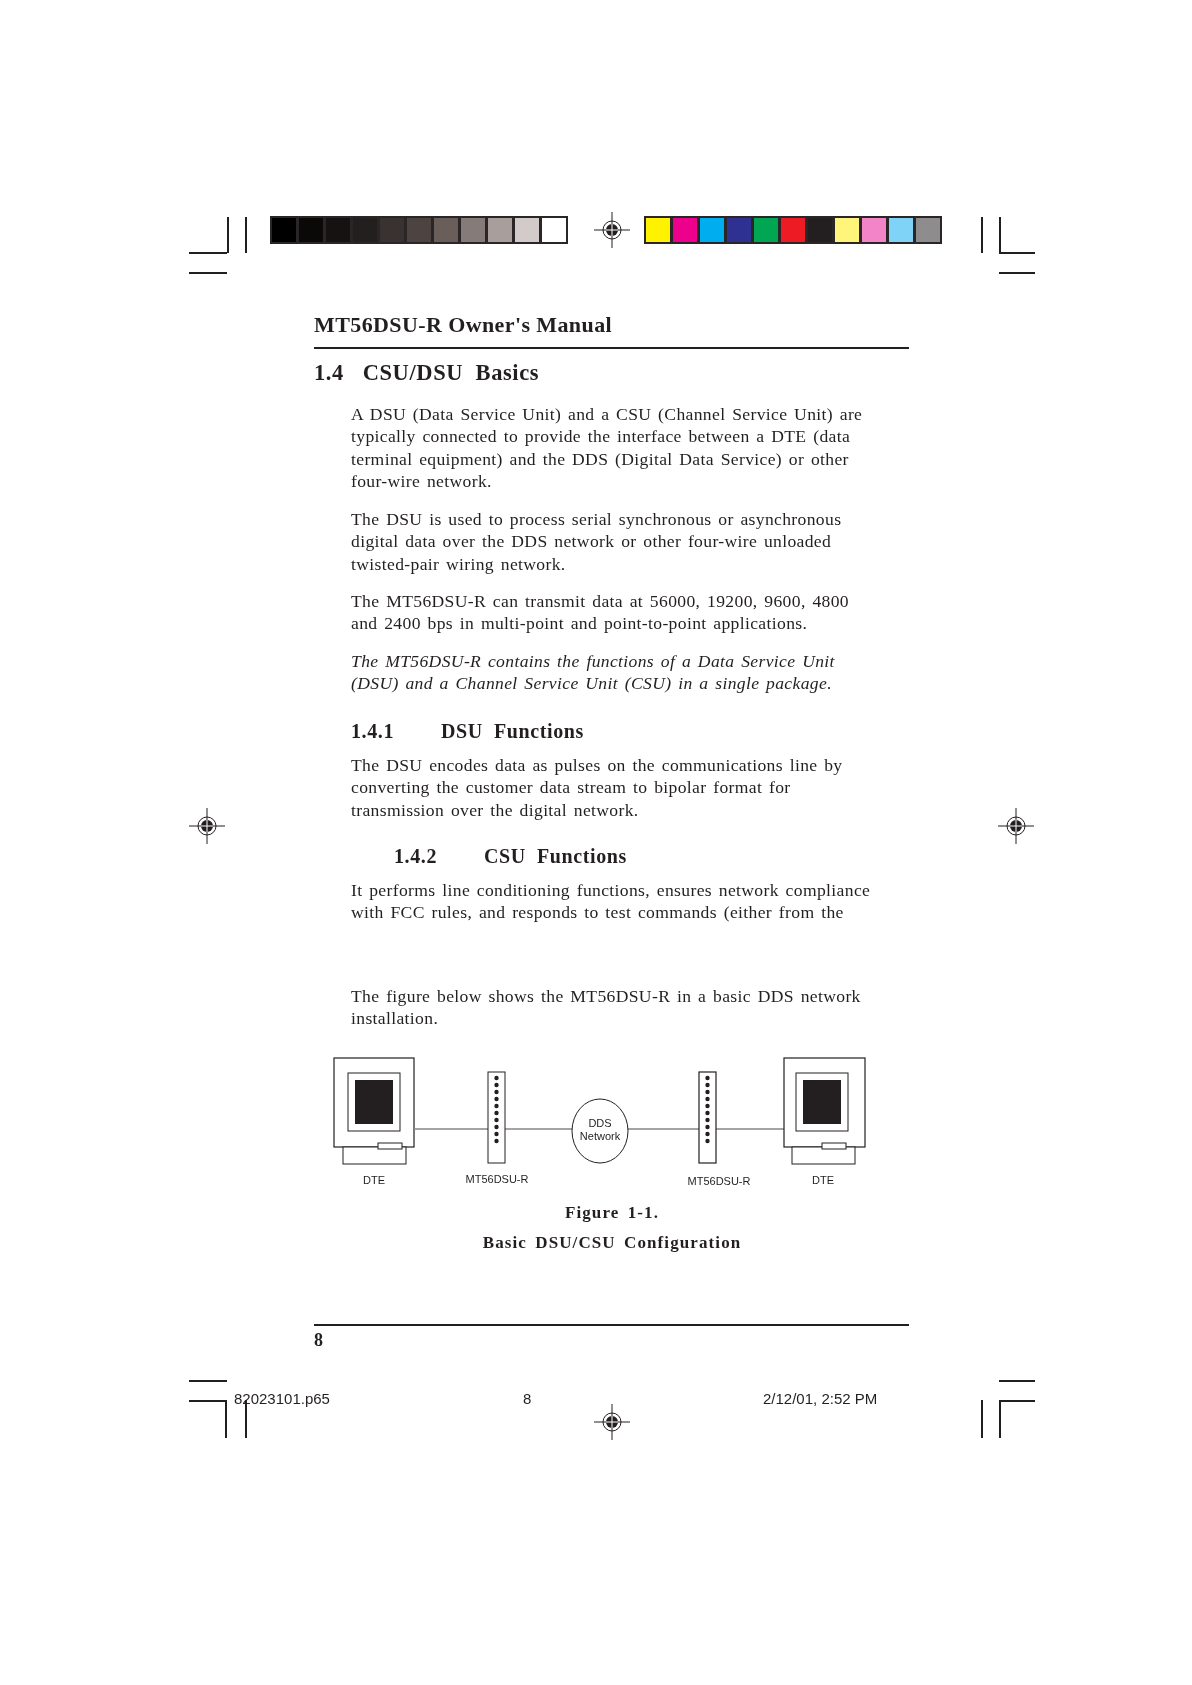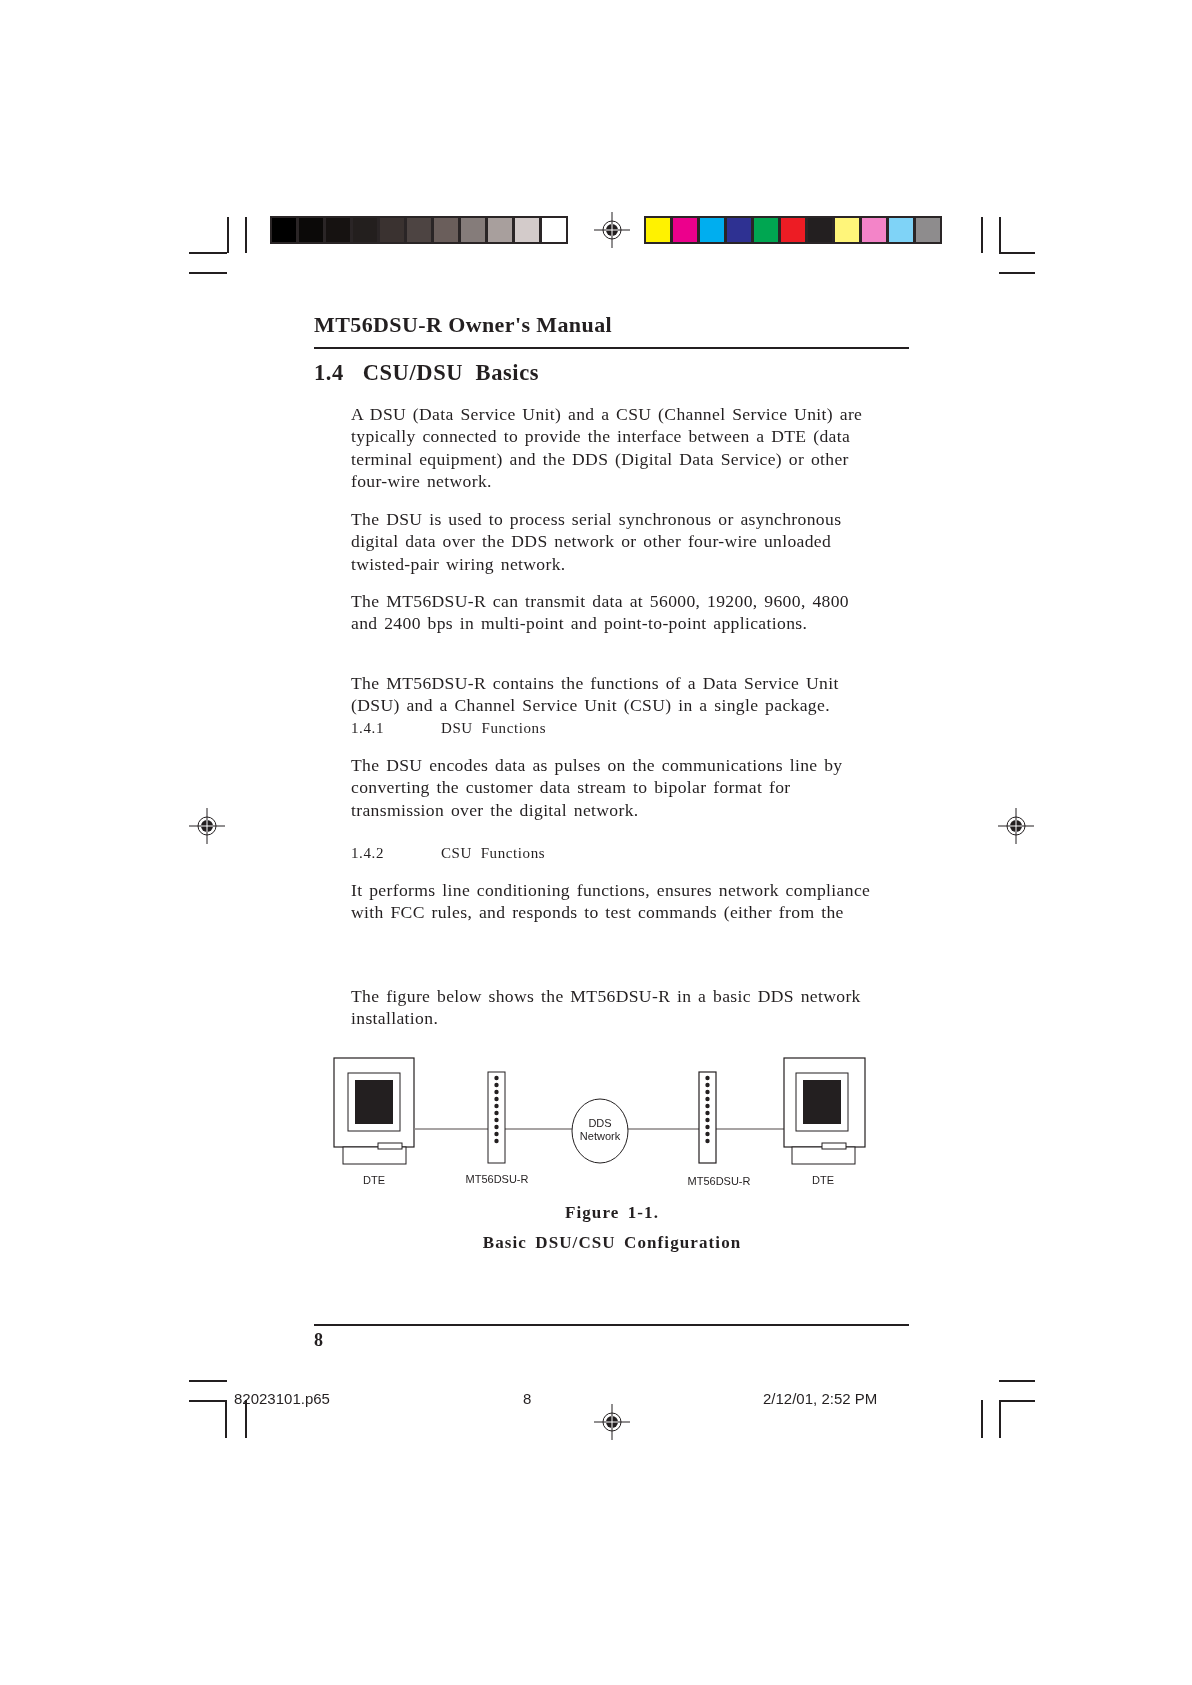--- a/index.html
+++ b/index.html
@@ -5,21 +5,21 @@
   html, body { margin:0; padding:0; background:#ffffff; }
   body { width:1192px; height:1685px; position:relative; overflow:hidden; font-family:"Liberation Serif", serif; color:#231f20; }
   .abs { position:absolute; }
   .crop { position:absolute; background:#231f20; }
   .swatches { position:absolute; display:flex; border:2px solid #2a2526; background:#2a2526; gap:3px; padding:0; }
   .swatch { width:24px; height:24px; }
   .reg { position:absolute; width:36px; height:36px; }
   .running-head { position:absolute; left:314px; top:312px; font-weight:bold; font-size:22px; letter-spacing:0.4px; white-space:nowrap; }
   .rule { position:absolute; left:314px; width:595px; height:2px; background:#231f20; }
   .h1 { position:absolute; left:314px; top:360px; font-weight:bold; font-size:22.5px; letter-spacing:0.6px; white-space:pre; }
-  .h2 { position:absolute; left:351px; font-weight:normal; font-size:15px; letter-spacing:0.6px; white-space:pre; }
+  .h2 { position:absolute; left:351px; font-weight:bold; font-size:20px; letter-spacing:0.6px; white-space:pre; }
   .para { position:absolute; left:351px; width:560px; font-size:17.6px; line-height:22.4px; letter-spacing:0.35px; word-spacing:2px; }
   .para span { display:block; white-space:nowrap; }
   .caption { position:absolute; left:0; width:1224px; text-align:center; font-weight:bold; font-size:17px; letter-spacing:1.1px; word-spacing:3px; }
   .folio { position:absolute; left:314px; top:1330px; font-weight:bold; font-size:18px; }
   .slug { position:absolute; top:1390px; font-family:"Liberation Sans", sans-serif; font-size:15px; color:#231f20; white-space:nowrap; }
   .fig-label { font-family:"Liberation Sans", sans-serif; font-size:11px; fill:#231f20; }
 </style>
 </head>
 <body>
 
@@ -117,33 +117,33 @@
 </div>
 <div class="para" style="top:508px;">
   <span>The DSU is used to process serial synchronous or asynchronous</span>
   <span>digital data over the DDS network or other four-wire unloaded</span>
   <span>twisted-pair wiring network.</span>
 </div>
 <div class="para" style="top:590px;">
   <span>The MT56DSU-R can transmit data at 56000, 19200, 9600, 4800</span>
   <span>and 2400 bps in multi-point and point-to-point applications.</span>
 </div>
-<div class="para" style="top:672px;">
+<div class="para" style="top:650px;font-style:italic;">
   <span>The MT56DSU-R contains the functions of a Data Service Unit</span>
   <span>(DSU) and a Channel Service Unit (CSU) in a single package.</span>
 </div>
 
 <div class="h2" style="top:720px;"><span style="display:inline-block;width:90px;">1.4.1</span><span>DSU  Functions</span></div>
 <div class="para" style="top:754px;">
   <span>The DSU encodes data as pulses on the communications line by</span>
   <span>converting the customer data stream to bipolar format for</span>
   <span>transmission over the  digital network.</span>
 </div>
 
-<div class="h2" style="top:845px;"><span style="display:inline-block;width:90px;">1.4.2</span><span>CSU  Functions</span></div>
+<div class="h2" style="top:845px;"><span style="display:inline-block;width:90px;margin-left:43px;">1.4.2</span><span>CSU  Functions</span></div>
 <div class="para" style="top:879px;">
   <span>It performs line conditioning functions, ensures network compliance</span>
   <span>with FCC rules, and responds to test commands (either from the</span>
 </div>
 <div class="para" style="top:985px;">
   <span>The figure below shows the MT56DSU-R in a basic DDS network</span>
   <span>installation.</span>
 </div>
 
 <svg class="abs" style="left:330px;top:1055px;" width="570" height="140" viewBox="0 0 570 140">

